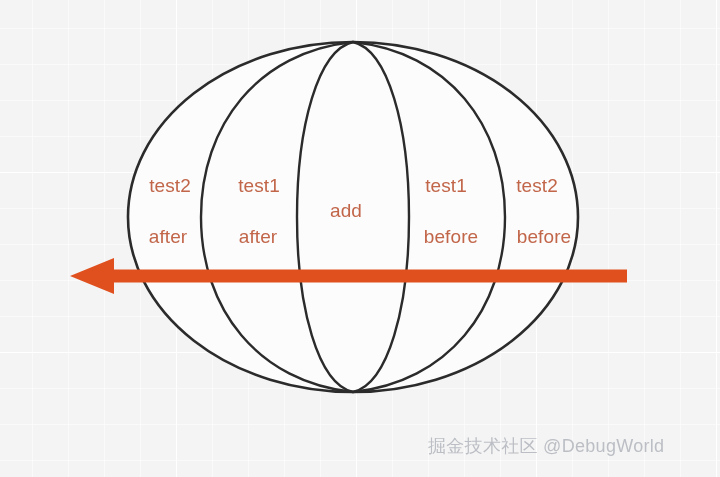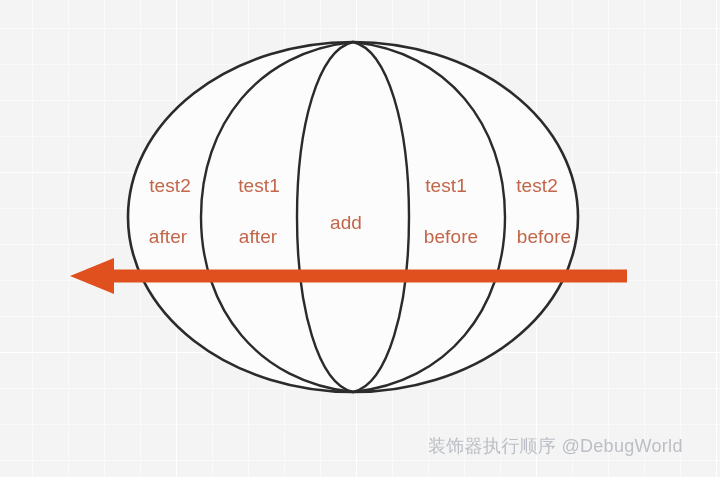--- a/index.html
+++ b/index.html
@@ -80,24 +80,24 @@
       <path d="M 70 276 L 114 258 L 114 269.5 L 627 269.5 L 627 282.5 L 114 282.5 L 114 294 Z" fill="#e0501f"></path>
     </g>
   </svg>
 
   <div class="seg-label" style="left:170px; top:175px;">test2</div>
   <div class="seg-label" style="left:168px; top:226px;">after</div>
 
   <div class="seg-label" style="left:259px; top:175px;">test1</div>
   <div class="seg-label" style="left:258px; top:226px;">after</div>
 
-  <div class="seg-label" style="left:346px; top:212px;">add</div>
+  <div class="seg-label" style="left:346px; top:200px;">add</div>
 
   <div class="seg-label" style="left:446px; top:175px;">test1</div>
   <div class="seg-label" style="left:451px; top:226px;">before</div>
 
   <div class="seg-label" style="left:537px; top:175px;">test2</div>
   <div class="seg-label" style="left:544px; top:226px;">before</div>
 
 
-  <div class="watermark" style="left:428px; top:434px;">装饰器执行顺序 @DebugWorld</div>
+  <div class="watermark" style="left:428px; top:434px;">掘金技术社区 @DebugWorld</div>
 
 </div>
 
 </body></html>

